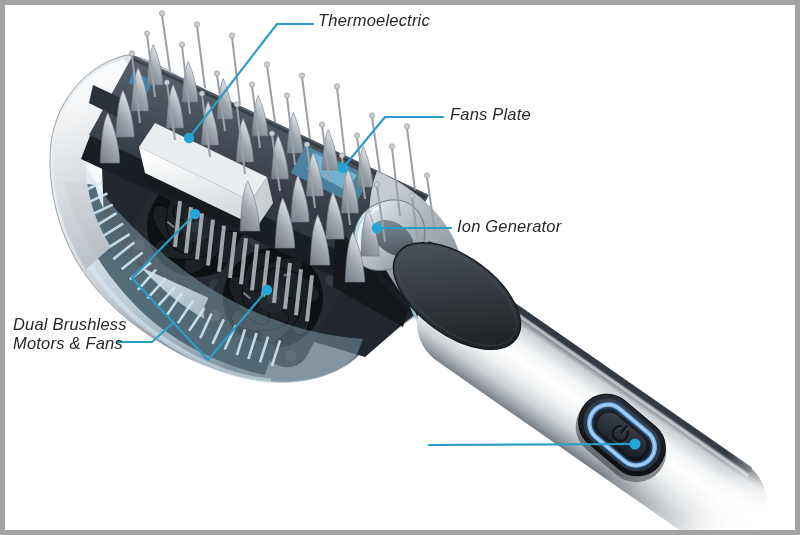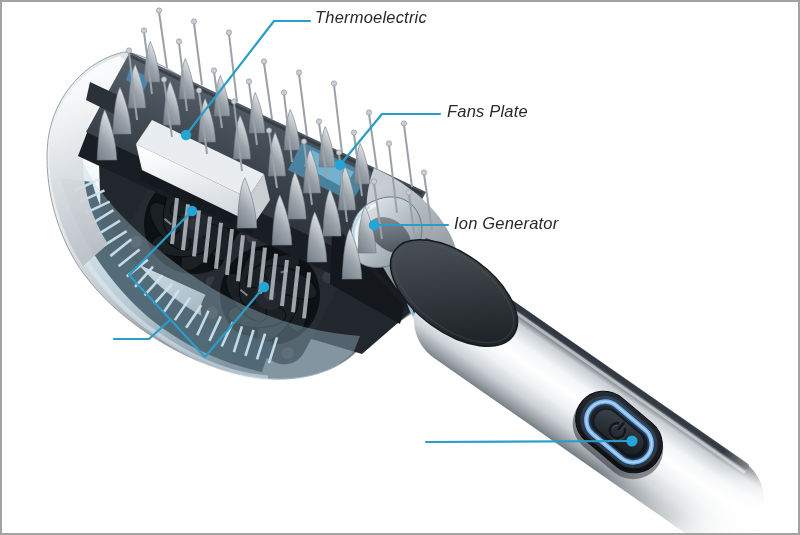--- a/index.html
+++ b/index.html
@@ -1,18 +1,18 @@
 <!DOCTYPE html>
 <html><head>
 <meta charset="utf-8">
 <style>
   html,body{margin:0;padding:0;background:#ffffff;}
   .stage{
     position:relative;width:800px;height:535px;background:#ffffff;
-    overflow:hidden;border:2px solid #a3a3a3;box-sizing:border-box;
+    overflow:hidden;border:5px solid #a3a3a3;box-sizing:border-box;
     font-family:"Liberation Sans",sans-serif;
   }
   .stage svg{position:absolute;left:0;top:0;}
   .label{
     position:absolute;
     font:italic 16.5px/1.16 "Liberation Sans",sans-serif;
     color:#26282a;letter-spacing:.2px;white-space:nowrap;
   }
   .label span{display:block;}
   #lbl-tec{left:313px;top:6px;}
@@ -363,13 +363,17 @@
 
   <div class="label" id="lbl-tec">
     <span>Thermoelectric</span>
   </div>
   <div class="label" id="lbl-cold">
     <span>Fans Plate</span>
   </div>
   <div class="label" id="lbl-ion">
     <span>Ion Generator</span>
   </div>
+  <div class="label" id="lbl-dual">
+    <span>Dual Brushless</span>
+    <span>Motors &amp; Fans</span>
+  </div>
 </div>
 
 </body></html>

